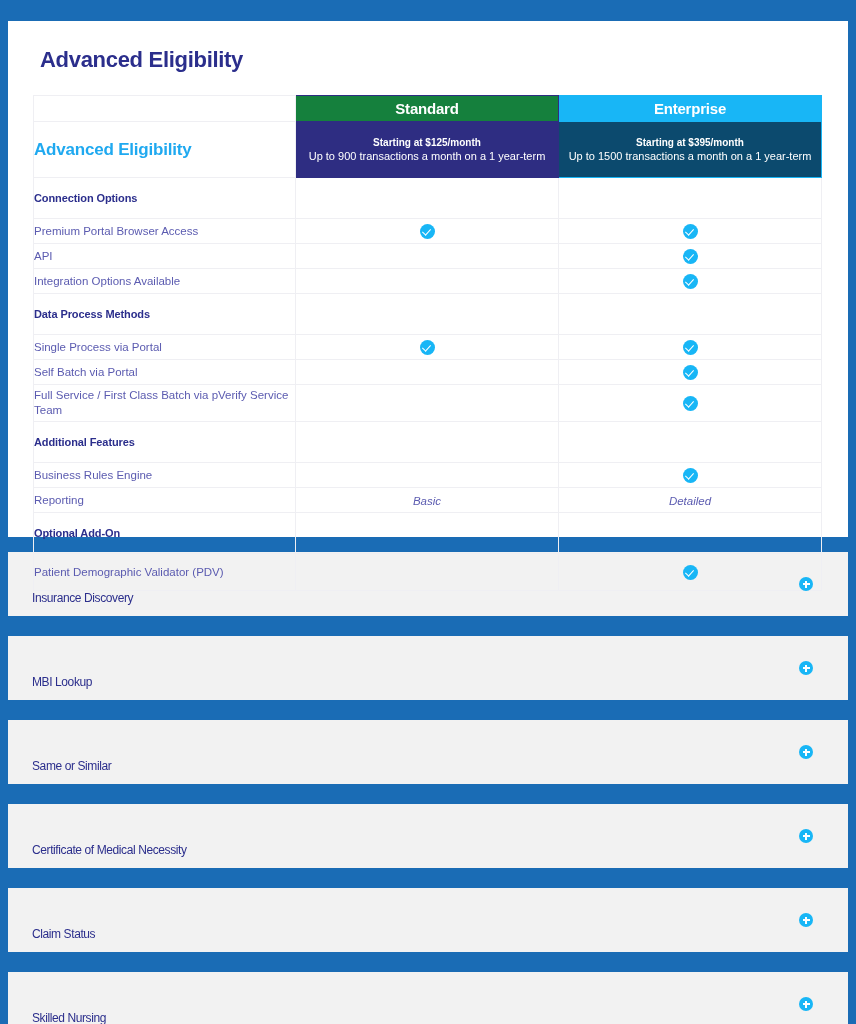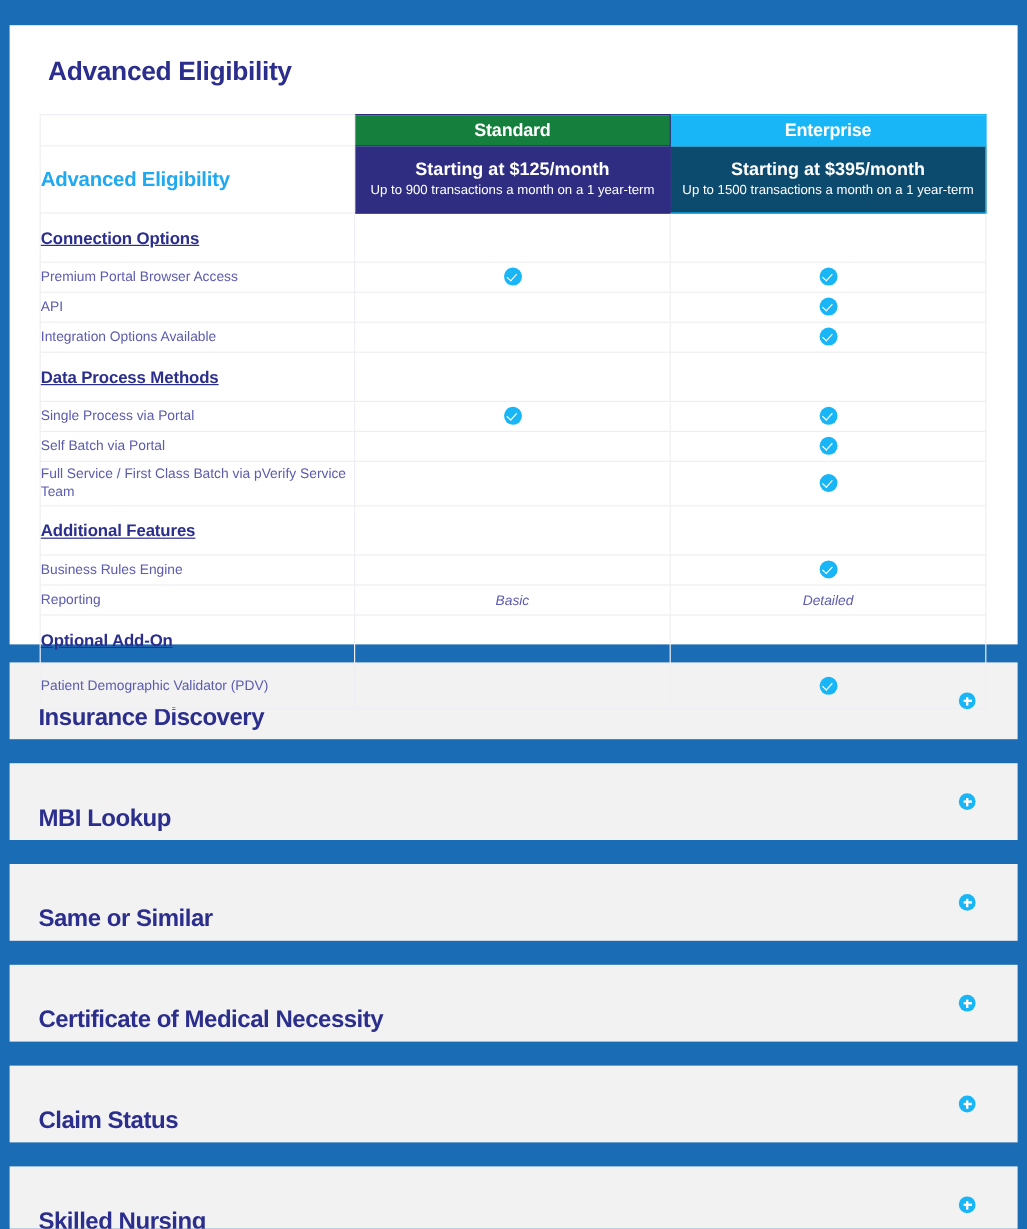--- a/index.html
+++ b/index.html
@@ -85,32 +85,31 @@
 
   .plan-desc {
     text-align: center;
     color: #ffffff;
     height: 56px;
     padding: 4px 10px;
     line-height: 1.32;
   }
   .plan-desc.standard { background: #2e2d82; border-color: #2e2d82; }
   .plan-desc.enterprise { background: #0c4a6e; border-color: #18b6f6; }
-  .plan-desc .price { font-size: 15px; font-weight: bold; display: block; }
+  .plan-desc .price { font-size: 10px; font-weight: bold; display: block; }
   .plan-desc .sub { font-size: 11px; display: block; }
 
   
   .grp-label {
     height: 41px;
     padding-left: 19px;
-    font-size: 14px;
+    font-size: 11px;
     font-weight: bold;
     color: #2b2e8c;
     letter-spacing: -0.1px;
-    text-decoration: underline;
   }
 
   
   .feat-label {
     height: 25px;
     padding-left: 39px;
     font-size: 11.5px;
     color: #5b5bb0;
     line-height: 1.28;
   }
@@ -157,22 +156,22 @@
     background: #f2f2f2;
     height: 64px;
     margin-bottom: 20px;
     display: flex;
     align-items: center;
     justify-content: space-between;
     padding: 0 22px 0 24px;
   }
 
   .acc-title {
-    font-size: 20px;
-    font-weight: bold;
+    font-size: 12px;
+    font-weight: normal;
     color: #2b2e8c;
     letter-spacing: -0.4px;
     margin-top: 28px;
   }
 
   .plus-icon {
     width: 14px;
     height: 14px;
     border-radius: 50%;
     background: #18b6f6;

